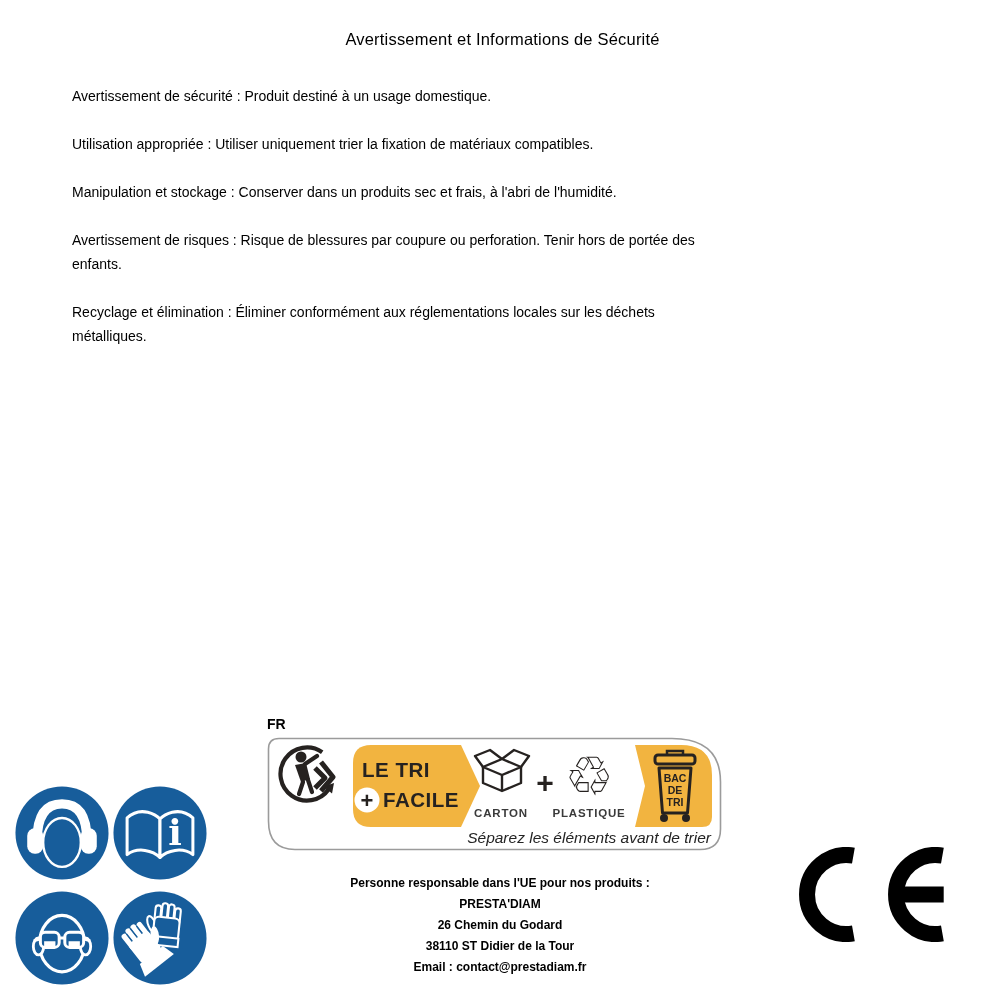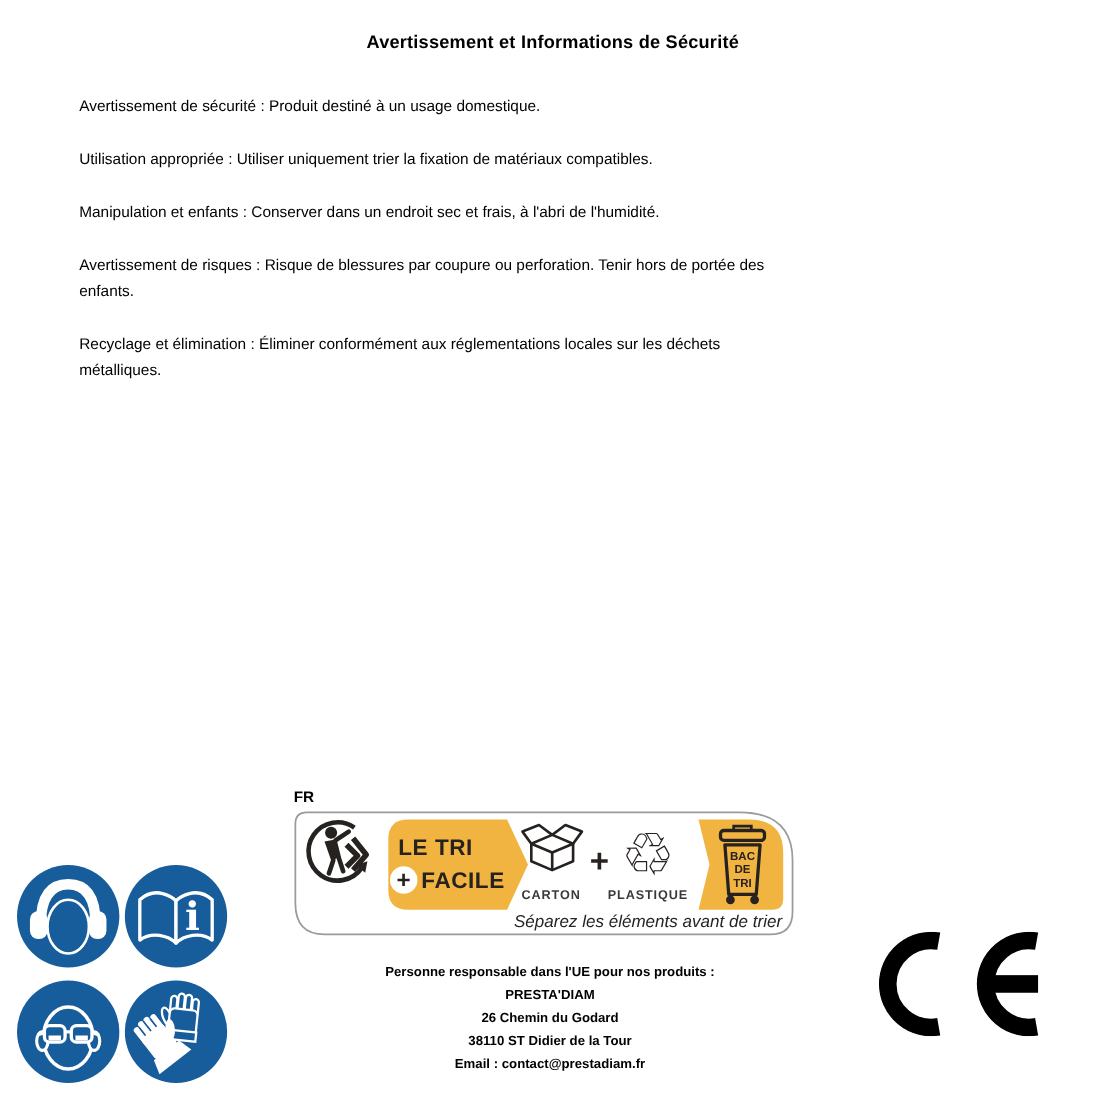--- a/index.html
+++ b/index.html
@@ -2,21 +2,21 @@
 <html><head>
 <meta charset="utf-8">
 <style>
   html,body{margin:0;padding:0;}
   body{
     width:1005px;height:1005px;background:#ffffff;position:relative;overflow:hidden;
     font-family:"Liberation Sans", sans-serif;color:#000;
   }
   .title{
     position:absolute;top:30px;left:0;width:1005px;text-align:center;
-    font-size:16.5px;font-weight:bold;letter-spacing:.2px;
+    font-size:16.5px;font-weight:normal;letter-spacing:.2px;
   }
   .content{position:absolute;left:72px;top:84px;width:912px;}
   .content p{
     margin:0 0 24px 0;font-size:14px;line-height:24px;white-space:pre-line;
   }
   .safety-grid{
     position:absolute;left:15px;top:786px;width:196px;
     display:flex;flex-wrap:wrap;gap:11px 4px;
   }
   .sicon{width:94px;height:94px;display:block;}
@@ -29,21 +29,21 @@
   .ce{position:absolute;left:799px;top:847px;}
 </style>
 </head>
 <body>
 
 <div class="title">Avertissement et Informations de Sécurité</div>
 
 <div class="content">
   <p>Avertissement de sécurité : Produit destiné à un usage domestique.</p>
   <p>Utilisation appropriée : Utiliser uniquement trier la fixation de matériaux compatibles.</p>
-  <p>Manipulation et enfants : Conserver dans un endroit sec et frais, à l'abri de l'humidité.</p>
+  <p>Manipulation et stockage : Conserver dans un produits sec et frais, à l'abri de l'humidité.</p>
   <p>Avertissement de risques : Risque de blessures par coupure ou perforation. Tenir hors de portée des
 enfants.</p>
   <p>Recyclage et élimination : Éliminer conformément aux réglementations locales sur les déchets
 métalliques.</p>
 </div>
 
 <div class="safety-grid">
 
   <svg class="sicon" viewBox="0 0 100 100">
     <circle cx="50" cy="50" r="49.5" fill="#175d9b"></circle>

